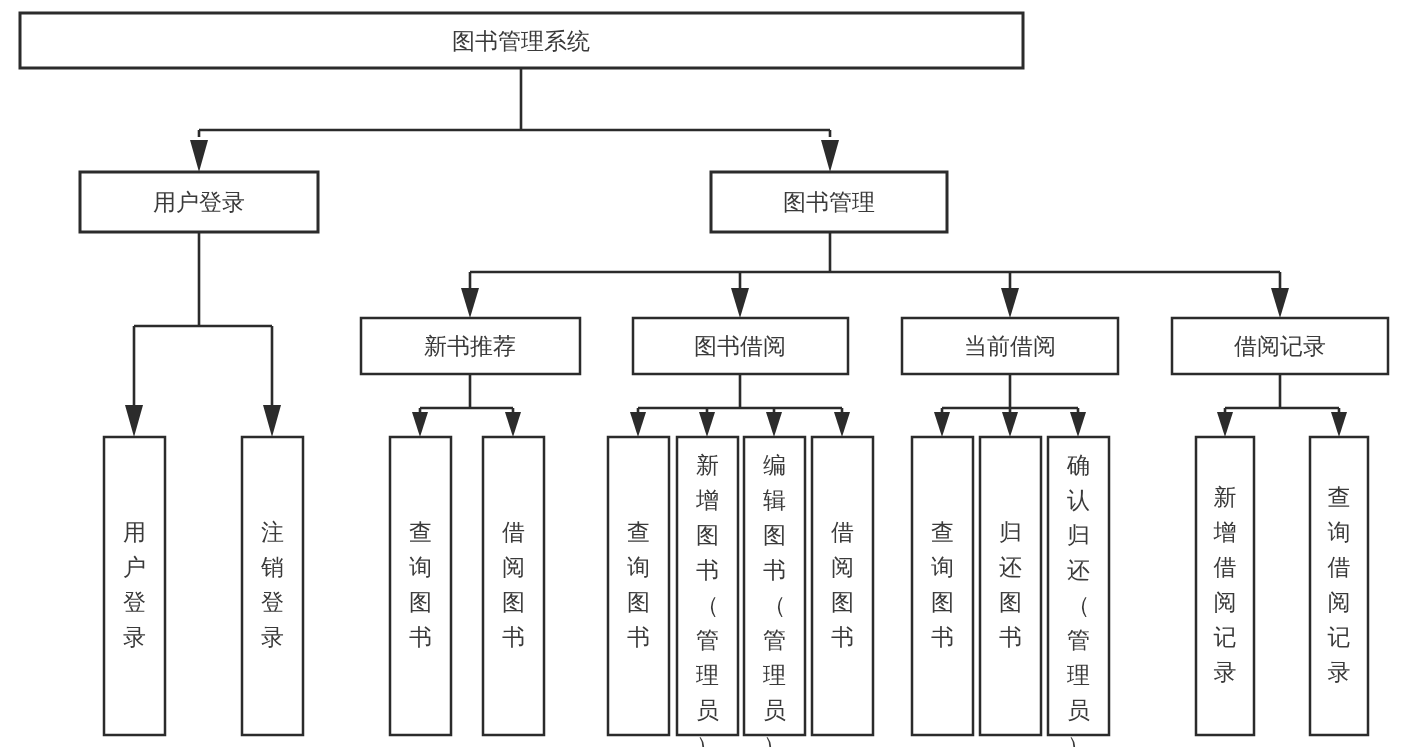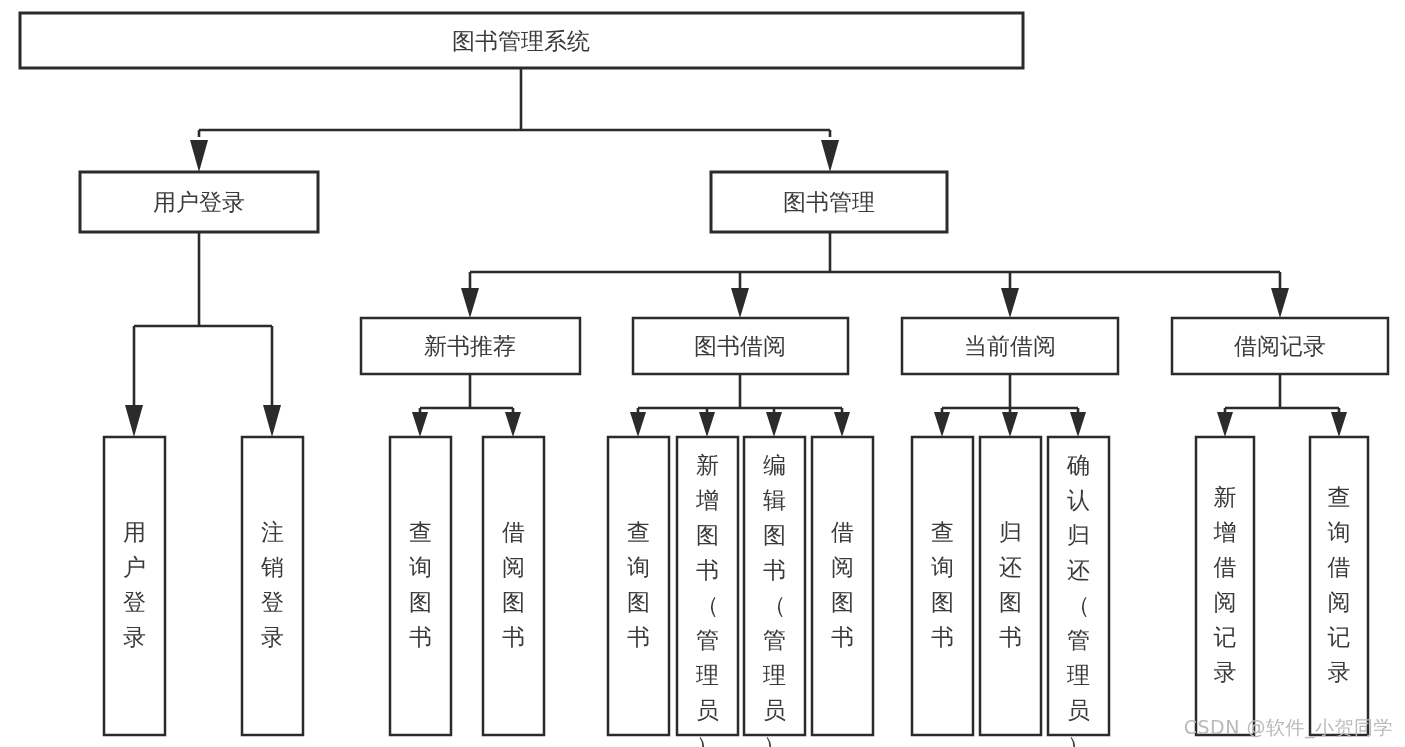--- a/index.html
+++ b/index.html
@@ -234,15 +234,14 @@
           <text class="leaf-label" x="1225" y="481"><tspan x="1225" dy="24">新</tspan><tspan x="1225" dy="35">增</tspan><tspan x="1225" dy="35">借</tspan><tspan x="1225" dy="35">阅</tspan><tspan x="1225" dy="35">记</tspan><tspan x="1225" dy="35">录</tspan></text>
         </g>
         <g>
           <rect class="node-rect thin" x="1310" y="437" width="58" height="298"></rect>
           <text class="leaf-label" x="1339" y="481"><tspan x="1339" dy="24">查</tspan><tspan x="1339" dy="35">询</tspan><tspan x="1339" dy="35">借</tspan><tspan x="1339" dy="35">阅</tspan><tspan x="1339" dy="35">记</tspan><tspan x="1339" dy="35">录</tspan></text>
         </g>
       </g>
 
   </svg>
 
-  <div class="watermark">CSDN @软件_小贺同学</div>
 
 </div>
 
 </body></html>

